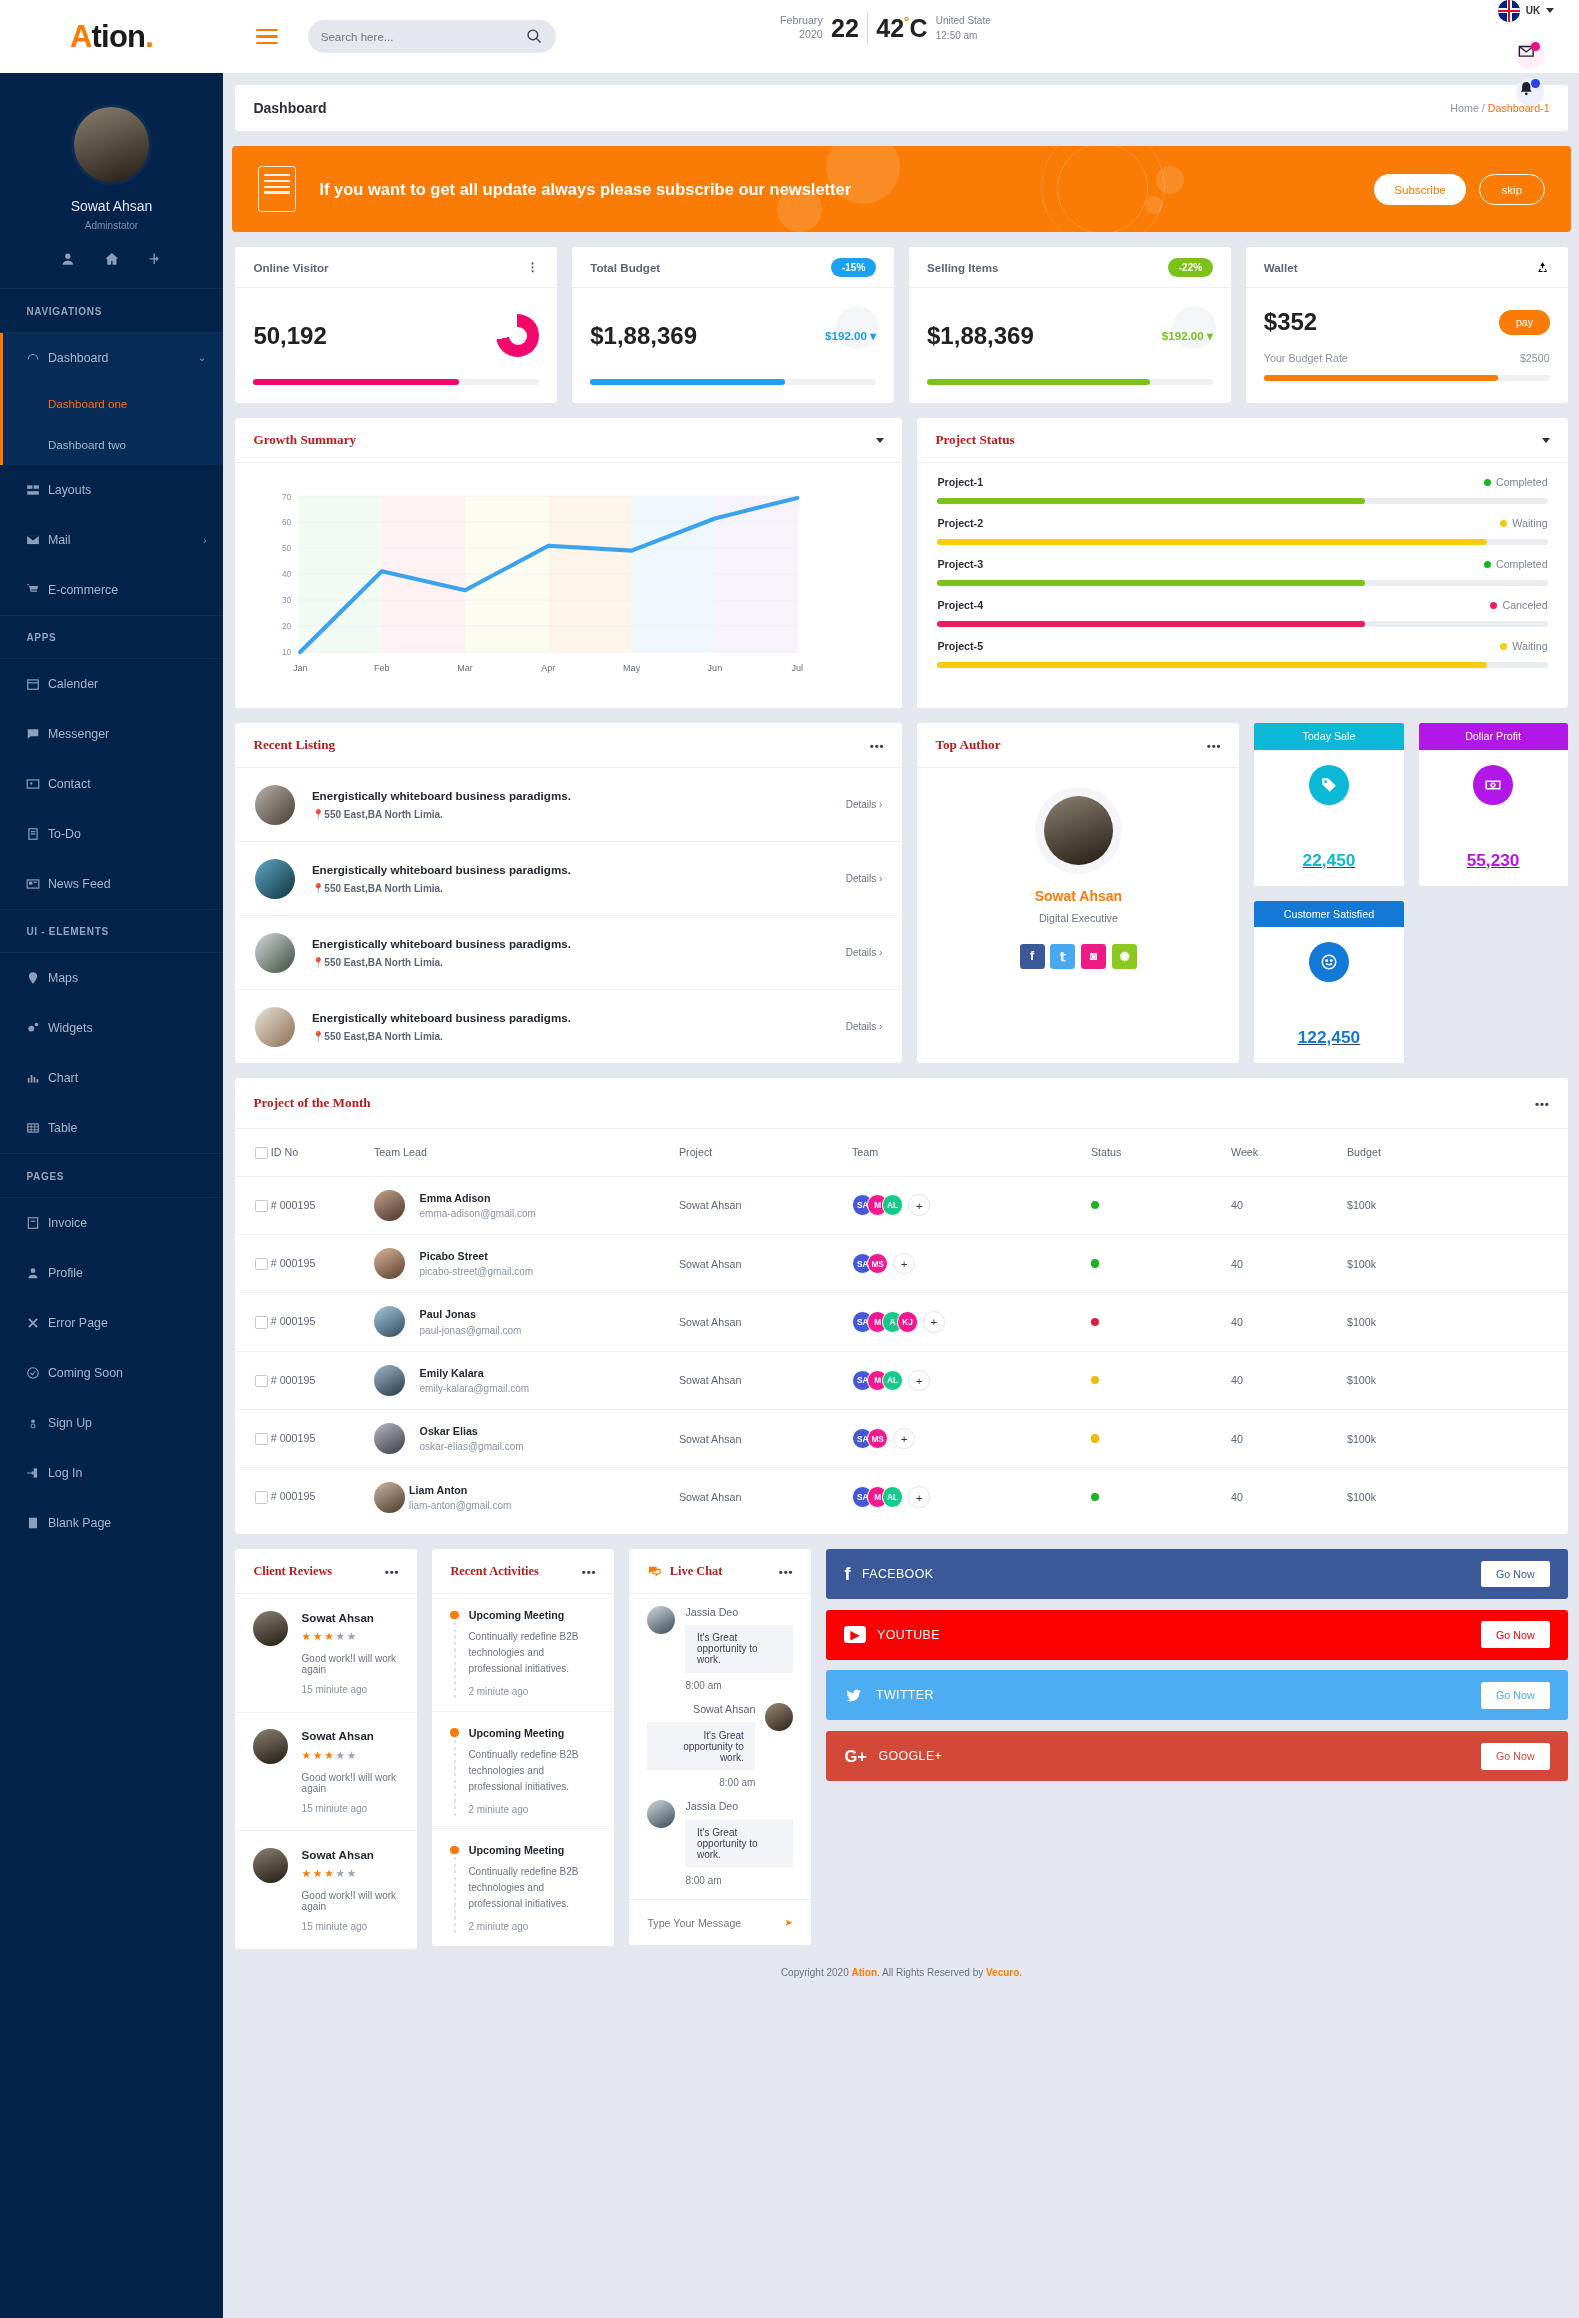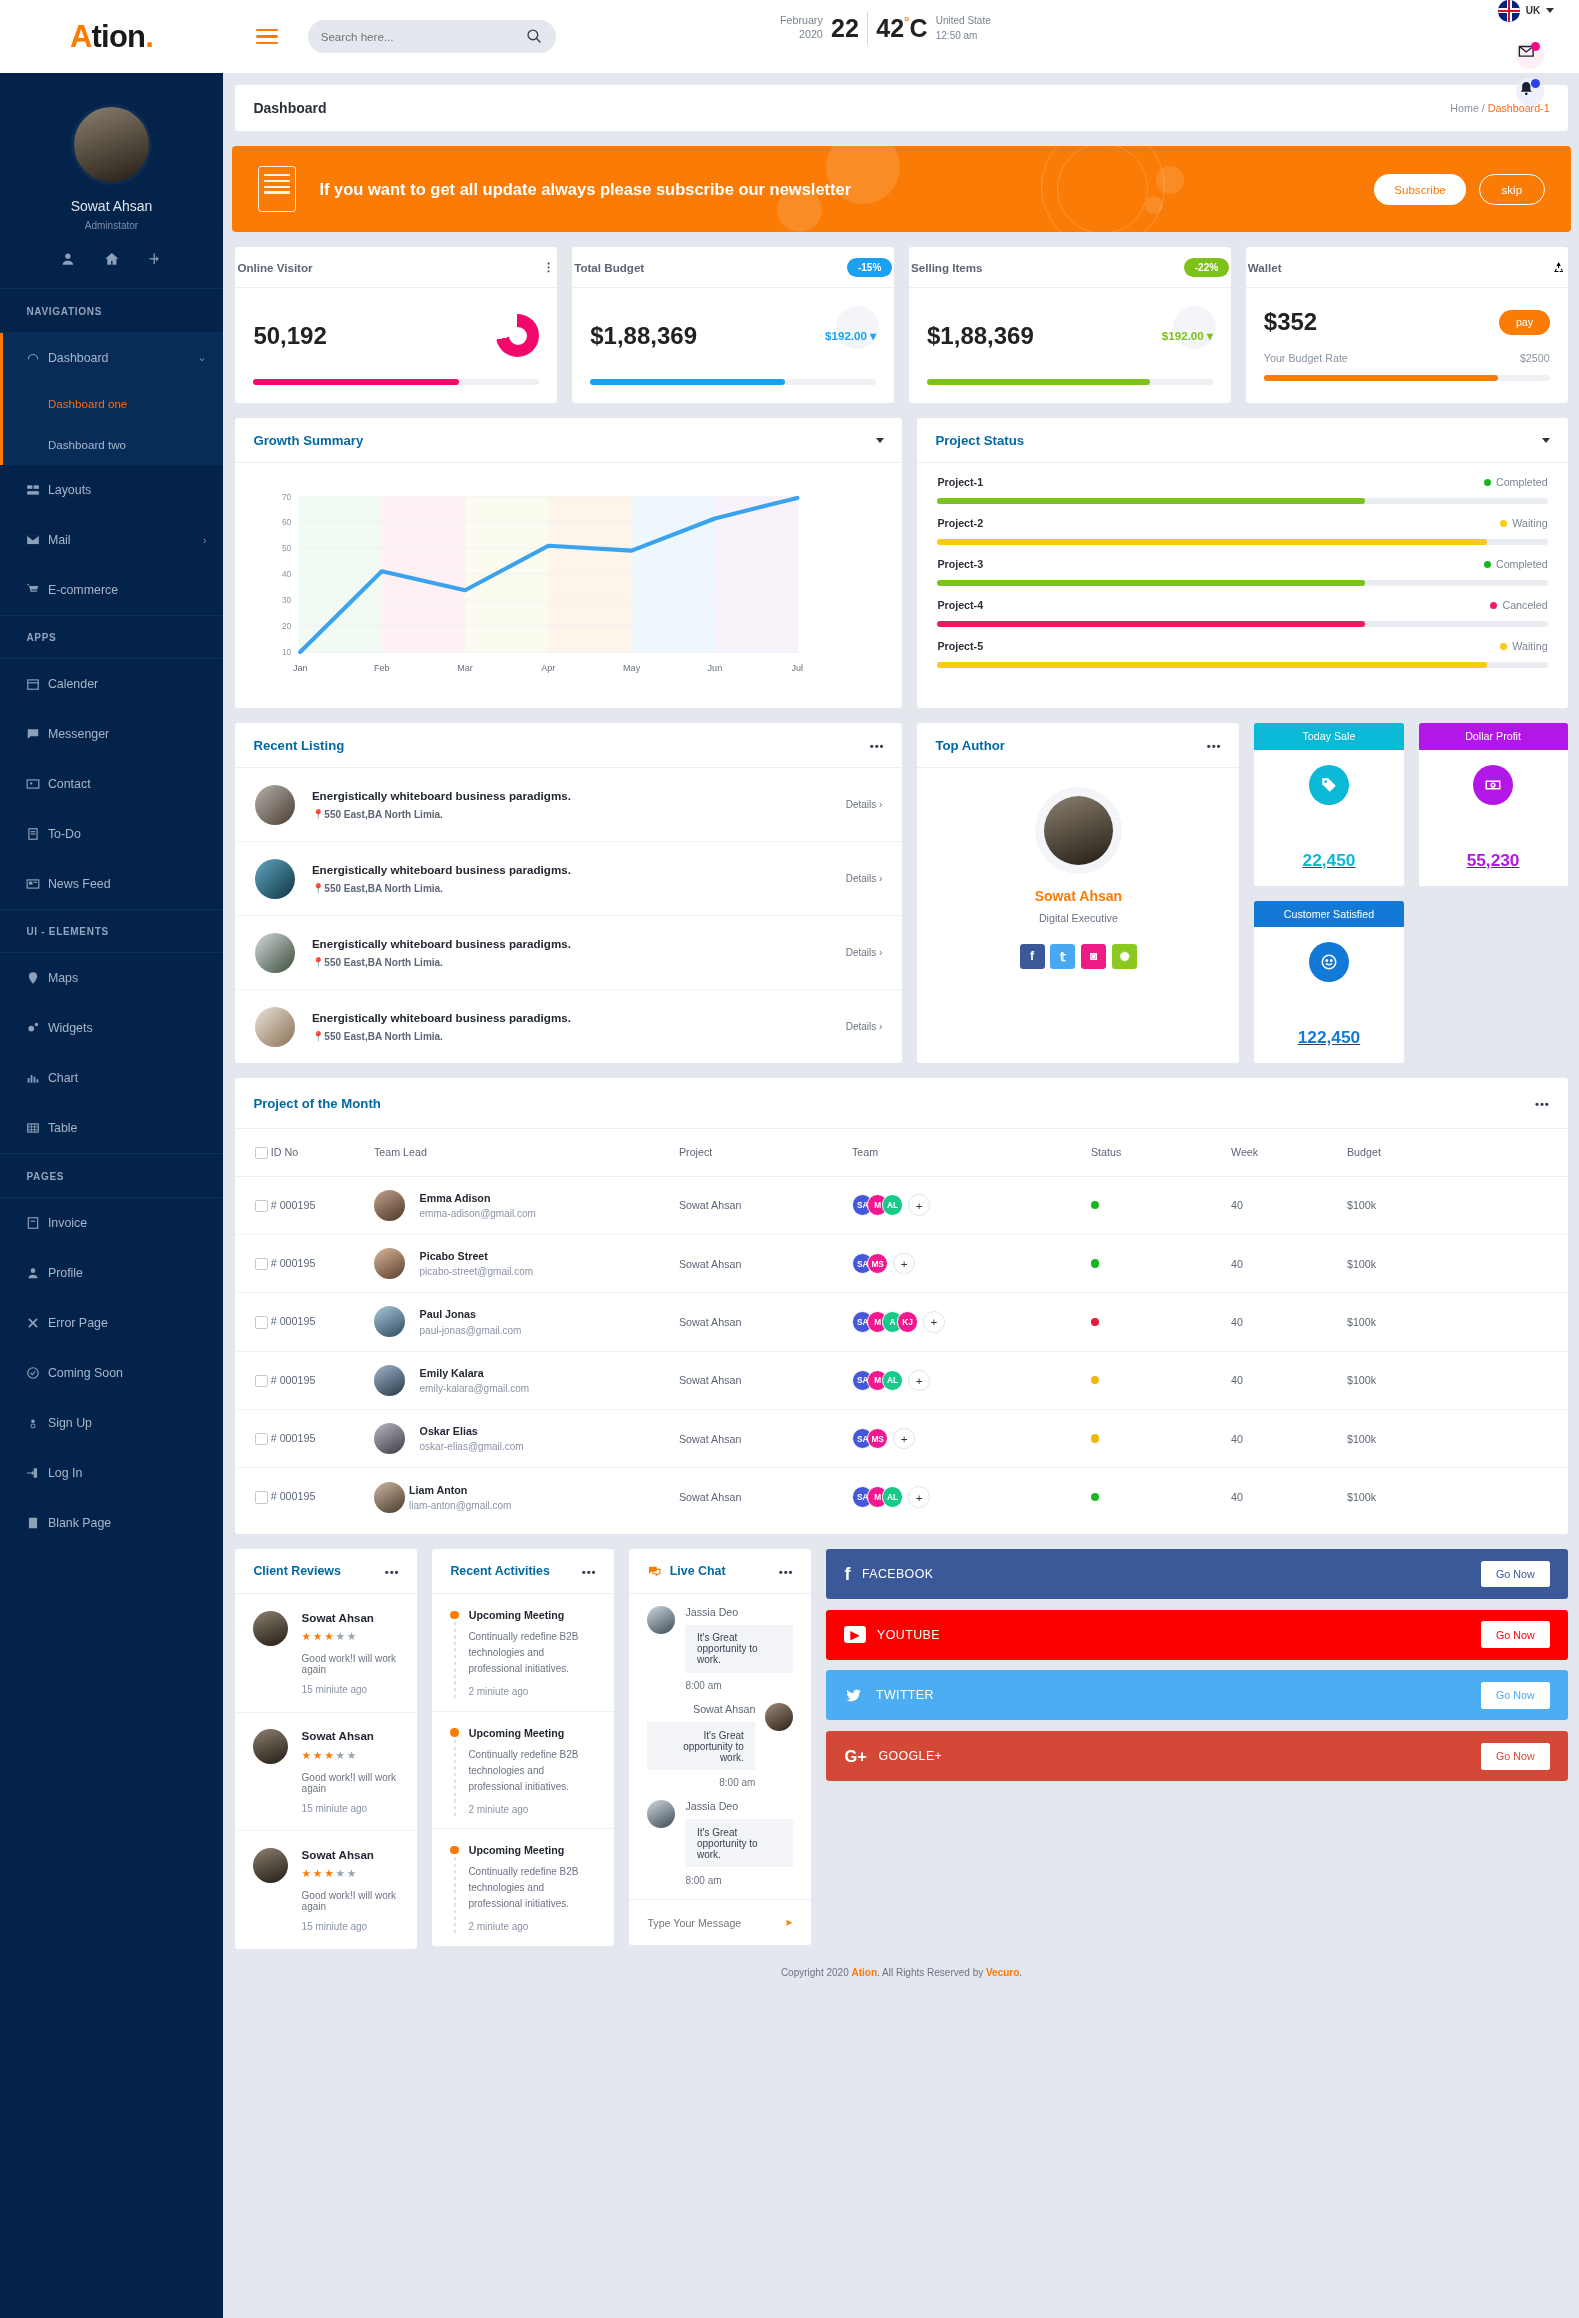--- a/index.html
+++ b/index.html
@@ -71,37 +71,37 @@
   .news-ico { width:38px; height:46px; border:1.7px solid rgba(255,255,255,.85); border-radius:3.3px; display:flex; flex-direction:column; gap:3.3px; padding:6.6px 5px; z-index:2; }
   .news-ico i { display:block; height:2.5px; background:rgba(255,255,255,.9); }
   .news-txt { margin-left:23px; color:#fff; font-size:16.5px; font-weight:bold; z-index:2; }
   .news-btns { margin-left:auto; display:flex; gap:13.2px; z-index:2; }
   .btn-sub { background:#fff; color:#fa7b06; border:none; border-radius:16.5px; padding:8.3px 20px; font-size:11.6px; font-family:"Liberation Sans",sans-serif; cursor:pointer; }
   .btn-skip { background:transparent; color:#fff; border:0.8px solid #fff; border-radius:16.5px; padding:8.3px 21.5px; font-size:11.6px; font-family:"Liberation Sans",sans-serif; cursor:pointer; }
   
   .row { display:flex; gap:15px; margin:15px 12.4px 0; }
   .card { background:#fff; border-radius:3.3px; }
   .stat { flex:1; }
-  .stat-hd { height:41px; display:flex; align-items:center; justify-content:space-between; padding:0 2px; border-bottom:0.8px solid #eceef2; }
+  .stat-hd { height:41px; display:flex; align-items:center; justify-content:space-between; padding:0 18px; border-bottom:0.8px solid #eceef2; }
   .stat-hd .t { font-size:11.6px; color:#5c6676; font-weight:bold; }
   .pill { color:#fff; font-size:10px; border-radius:11.6px; padding:4.1px 10.7px; font-weight:bold; }
   .stat-bd { padding:21.5px 18px 0; display:flex; align-items:center; justify-content:space-between; position:relative; height:73px; }
   .stat-val { font-size:24px; font-weight:bold; color:#222; }
   .stat-sub { font-size:11.6px; font-weight:bold; }
   .donut { width:43px; height:43px; border-radius:50%; background:conic-gradient(#f4076a 0 72%, #fff 72% 100%); position:relative; }
   .donut:after { content:""; position:absolute; width:18px; height:18px; border-radius:50%; background:#fff; left:12.4px; top:12.4px; }
   .circ-bg { width:43px; height:43px; border-radius:50%; background:#f3f5f9; position:absolute; right:15px; top:18px; }
   .bar-track { height:5.8px; background:#eef0f4; border-radius:3.3px; margin:18px 18px 18px; }
   .bar-fill { height:5.8px; border-radius:3.3px; }
   .pay-btn { background:#fa7b06; color:#fff; border:none; border-radius:13.2px; padding:6.6px 16.5px; font-size:10.7px; cursor:pointer; font-family:"Liberation Sans",sans-serif; }
   .wallet-rate { display:flex; justify-content:space-between; padding:13.2px 18px 0; font-size:10.7px; color:#8a93a4; }
   .dots3 { color:#3a3f51; font-weight:bold; letter-spacing:0.8px; font-size:11.6px; cursor:pointer; }
   
   .panel-hd { height:45px; display:flex; align-items:center; justify-content:space-between; padding:0 18px; border-bottom:0.8px solid #eceef2; }
-  .panel-hd h2 { font-size:13.2px; font-weight:bold; color:#0369a1; }
+  .panel-hd h2 { font-size:13.2px; font-weight:bold; color:#b91c1c;font-family:Liberation Serif, serif; }
   .chart-area { padding:25px 18px 15px; }
   .psrow { padding:13.2px 20px 0; }
   .ps-top { display:flex; justify-content:space-between; align-items:center; margin-bottom:10px; }
   .ps-name { font-size:10.7px; font-weight:bold; color:#2b2f3a; }
   .ps-stat { font-size:10.7px; color:#7c8596; display:flex; align-items:center; gap:5px; }
   .ps-dot { width:7.4px; height:7.4px; border-radius:50%; display:inline-block; }
   .ps-track { height:5.8px; background:#e9ecf1; border-radius:3.3px; }
   .ps-fill { height:5.8px; border-radius:3.3px; }
   
   .li-row { display:flex; align-items:center; padding:16.5px 20px; border-bottom:0.8px solid #f0f2f5; }

